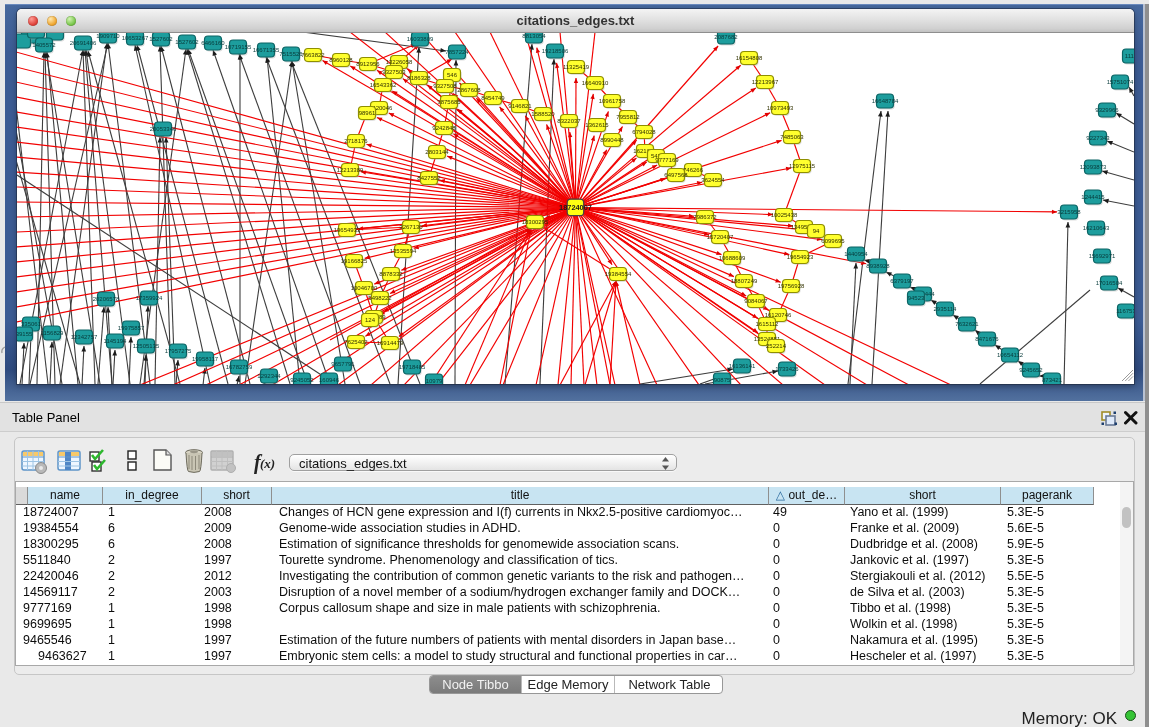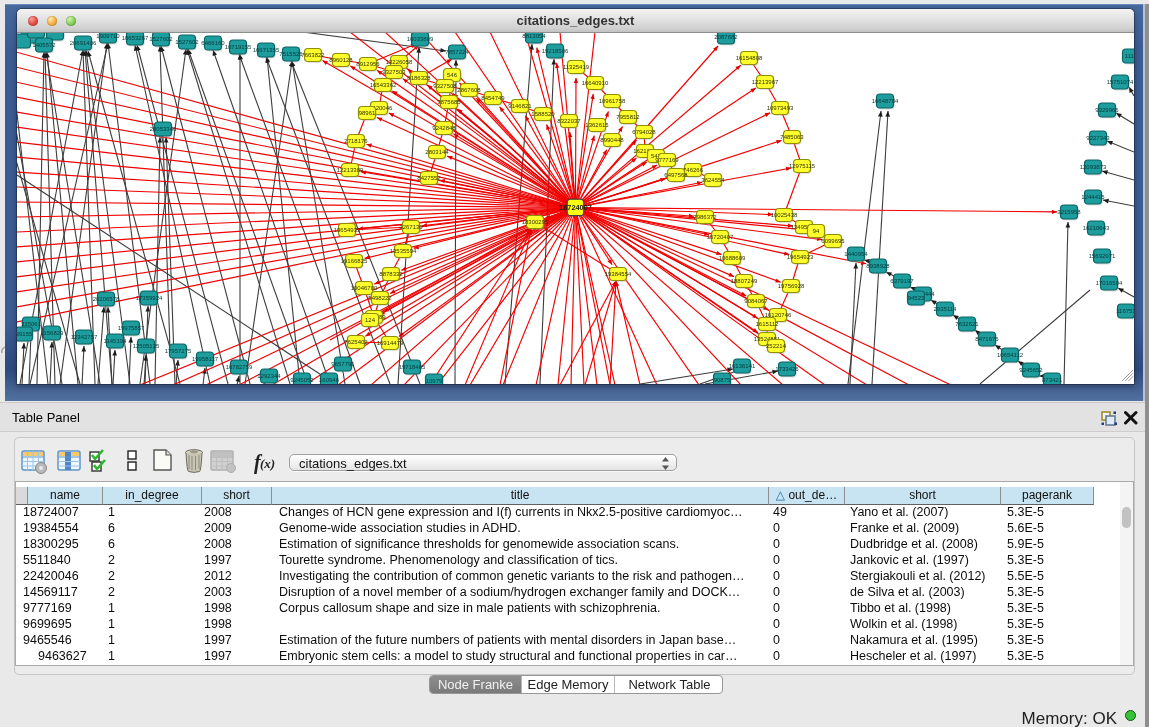--- a/index.html
+++ b/index.html
@@ -1049,21 +1049,21 @@
 <div class="hcell" style="left:272px;width:497px">title</div>
 <div class="hcell" style="left:769px;width:76px"><span style="color:#2e6da0">△</span> out_de…</div>
 <div class="hcell" style="left:845px;width:156px">short</div>
 <div class="hcell" style="left:1001px;width:93px">pagerank</div>
 <div class="row" style="top:504px">
       <span style="left:7px">18724007</span>
       <span style="left:92px">1</span>
       <span style="left:188px">2008</span>
       <span style="left:263px">Changes of HCN gene expression and I(f) currents in Nkx2.5‑positive cardiomyoc…</span>
       <span style="left:757px">49</span>
-      <span style="left:834px">Yano et al. (2007)</span>
+      <span style="left:834px">Yano et al. (1999)</span>
       <span style="left:991px">5.3E‑5</span>
     </div>
 <div class="row" style="top:520px">
       <span style="left:7px">19384554</span>
       <span style="left:92px">6</span>
       <span style="left:188px">2009</span>
       <span style="left:263px">Genome‑wide association studies in ADHD.</span>
       <span style="left:757px">0</span>
       <span style="left:834px">Franke et al. (2009)</span>
       <span style="left:991px">5.6E‑5</span>
@@ -1135,18 +1135,18 @@
       <span style="left:92px">1</span>
       <span style="left:188px">1997</span>
       <span style="left:263px">Embryonic stem cells: a model to study structural and functional properties in car…</span>
       <span style="left:757px">0</span>
       <span style="left:834px">Hescheler et al. (1997)</span>
       <span style="left:991px">5.3E‑5</span>
     </div>
 <div id="sbar"></div>
     <div id="sthumb"></div>
 <div id="tabs">
-      <div class="seg" id="seg1">Node Franke</div>
+      <div class="seg" id="seg1">Node Tibbo</div>
       <div class="seg" id="seg2">Edge Memory</div>
       <div class="seg" id="seg3">Network Table</div>
     </div>
 <div id="mem">Memory: OK</div>
     <div id="memdot"></div>
 </div>
 </body></html>

